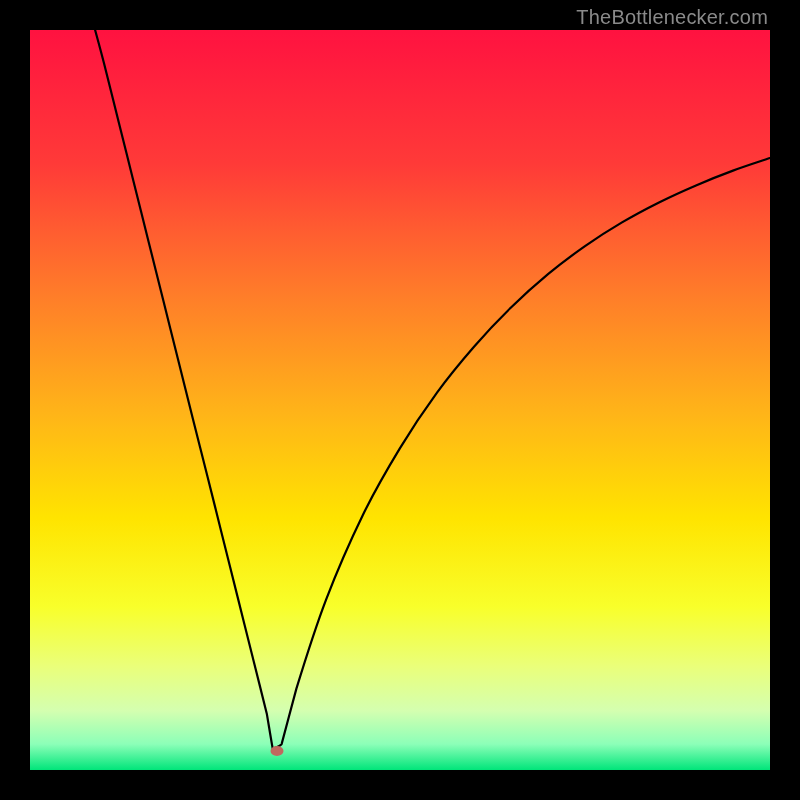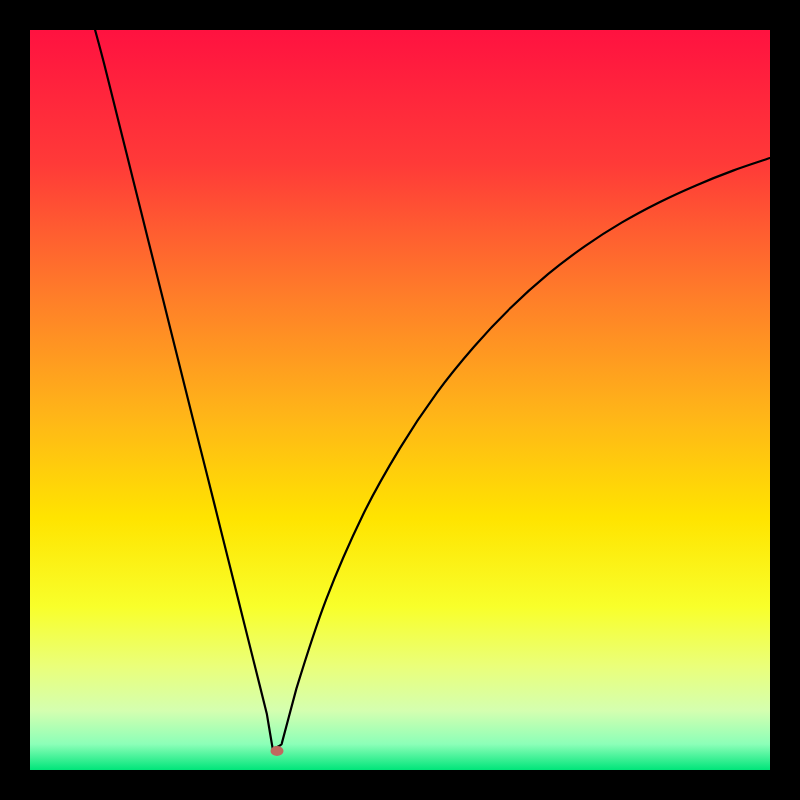--- a/index.html
+++ b/index.html
@@ -42,20 +42,21 @@
     height: 10px;
     border-radius: 50%;
     background: #c0695f;
     transform: translate(-50%, -50%);
   }
 </style>
 </head>
 <body>
 
 <div class="frame">
+  <div class="watermark">TheBottlenecker.com</div>
   <div class="plot-area">
     <svg class="gradient-bg" viewBox="0 0 740 740" preserveAspectRatio="none">
       <defs>
         <linearGradient id="bg-grad" x1="0" y1="0" x2="0" y2="1">
             <stop offset="0%" stop-color="#ff1240"></stop>
             <stop offset="18%" stop-color="#ff3a38"></stop>
             <stop offset="35%" stop-color="#ff7a2a"></stop>
             <stop offset="52%" stop-color="#ffb518"></stop>
             <stop offset="66%" stop-color="#ffe400"></stop>
             <stop offset="78%" stop-color="#f8ff2b"></stop>

